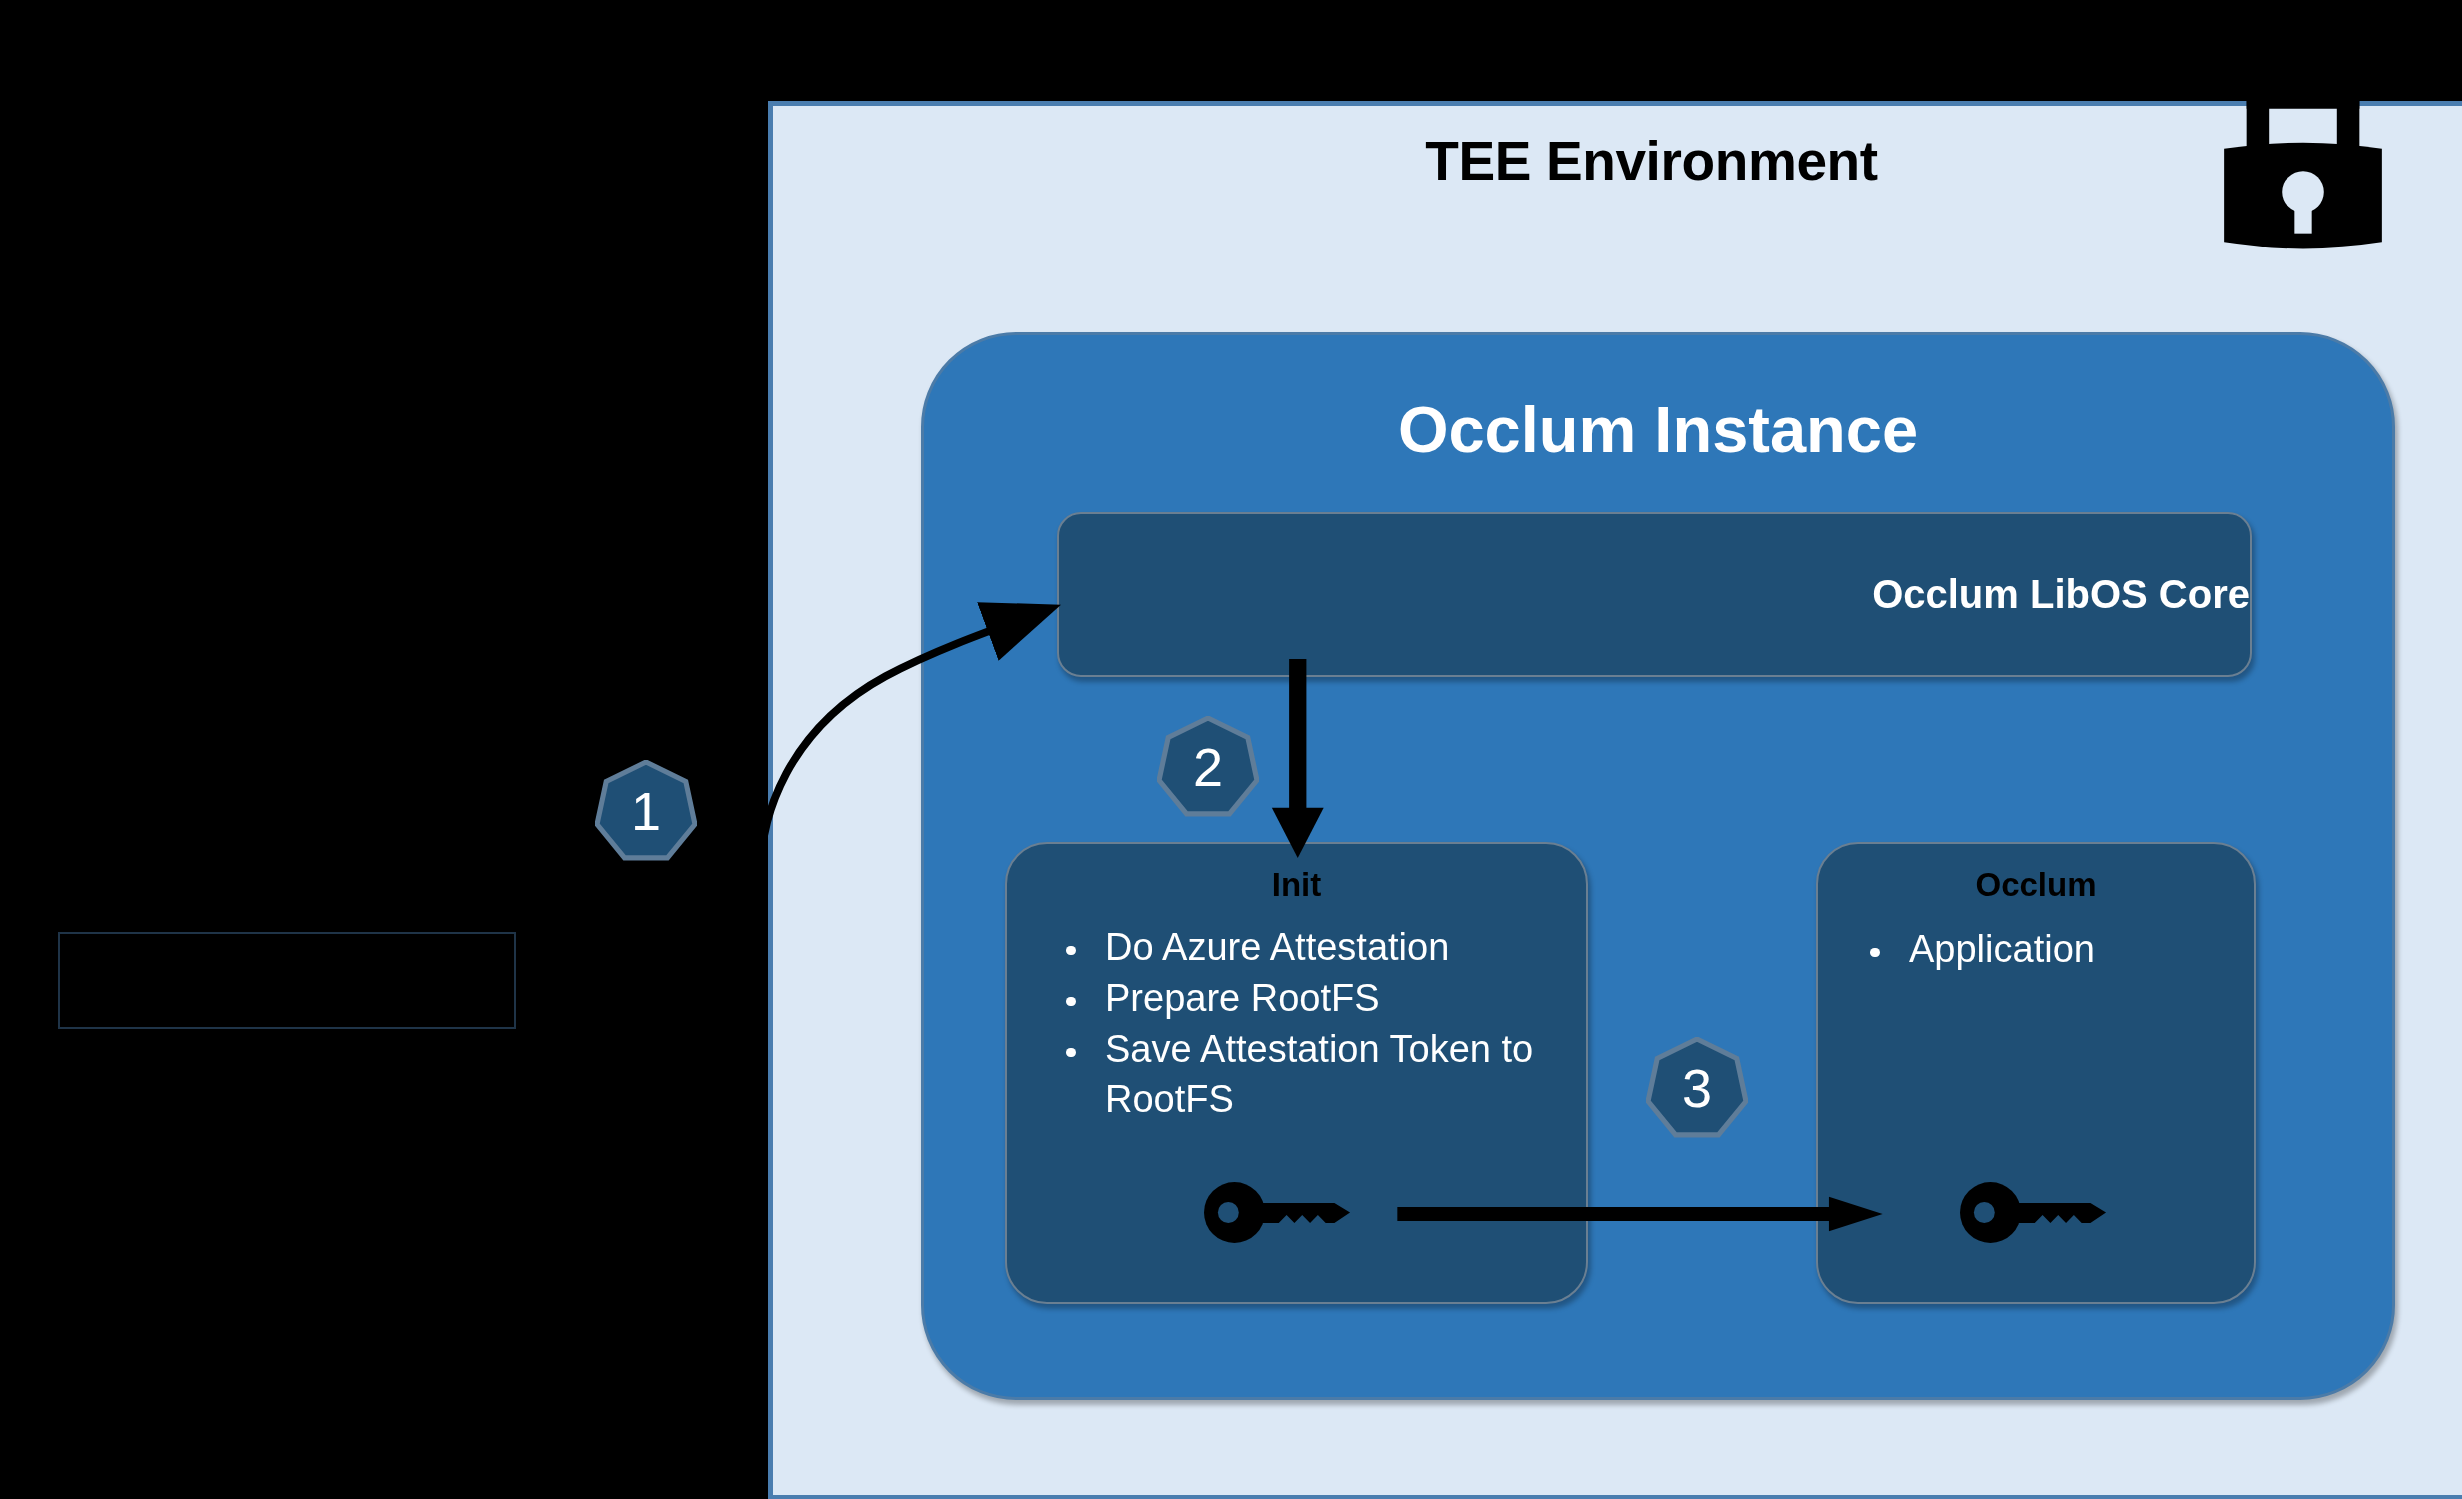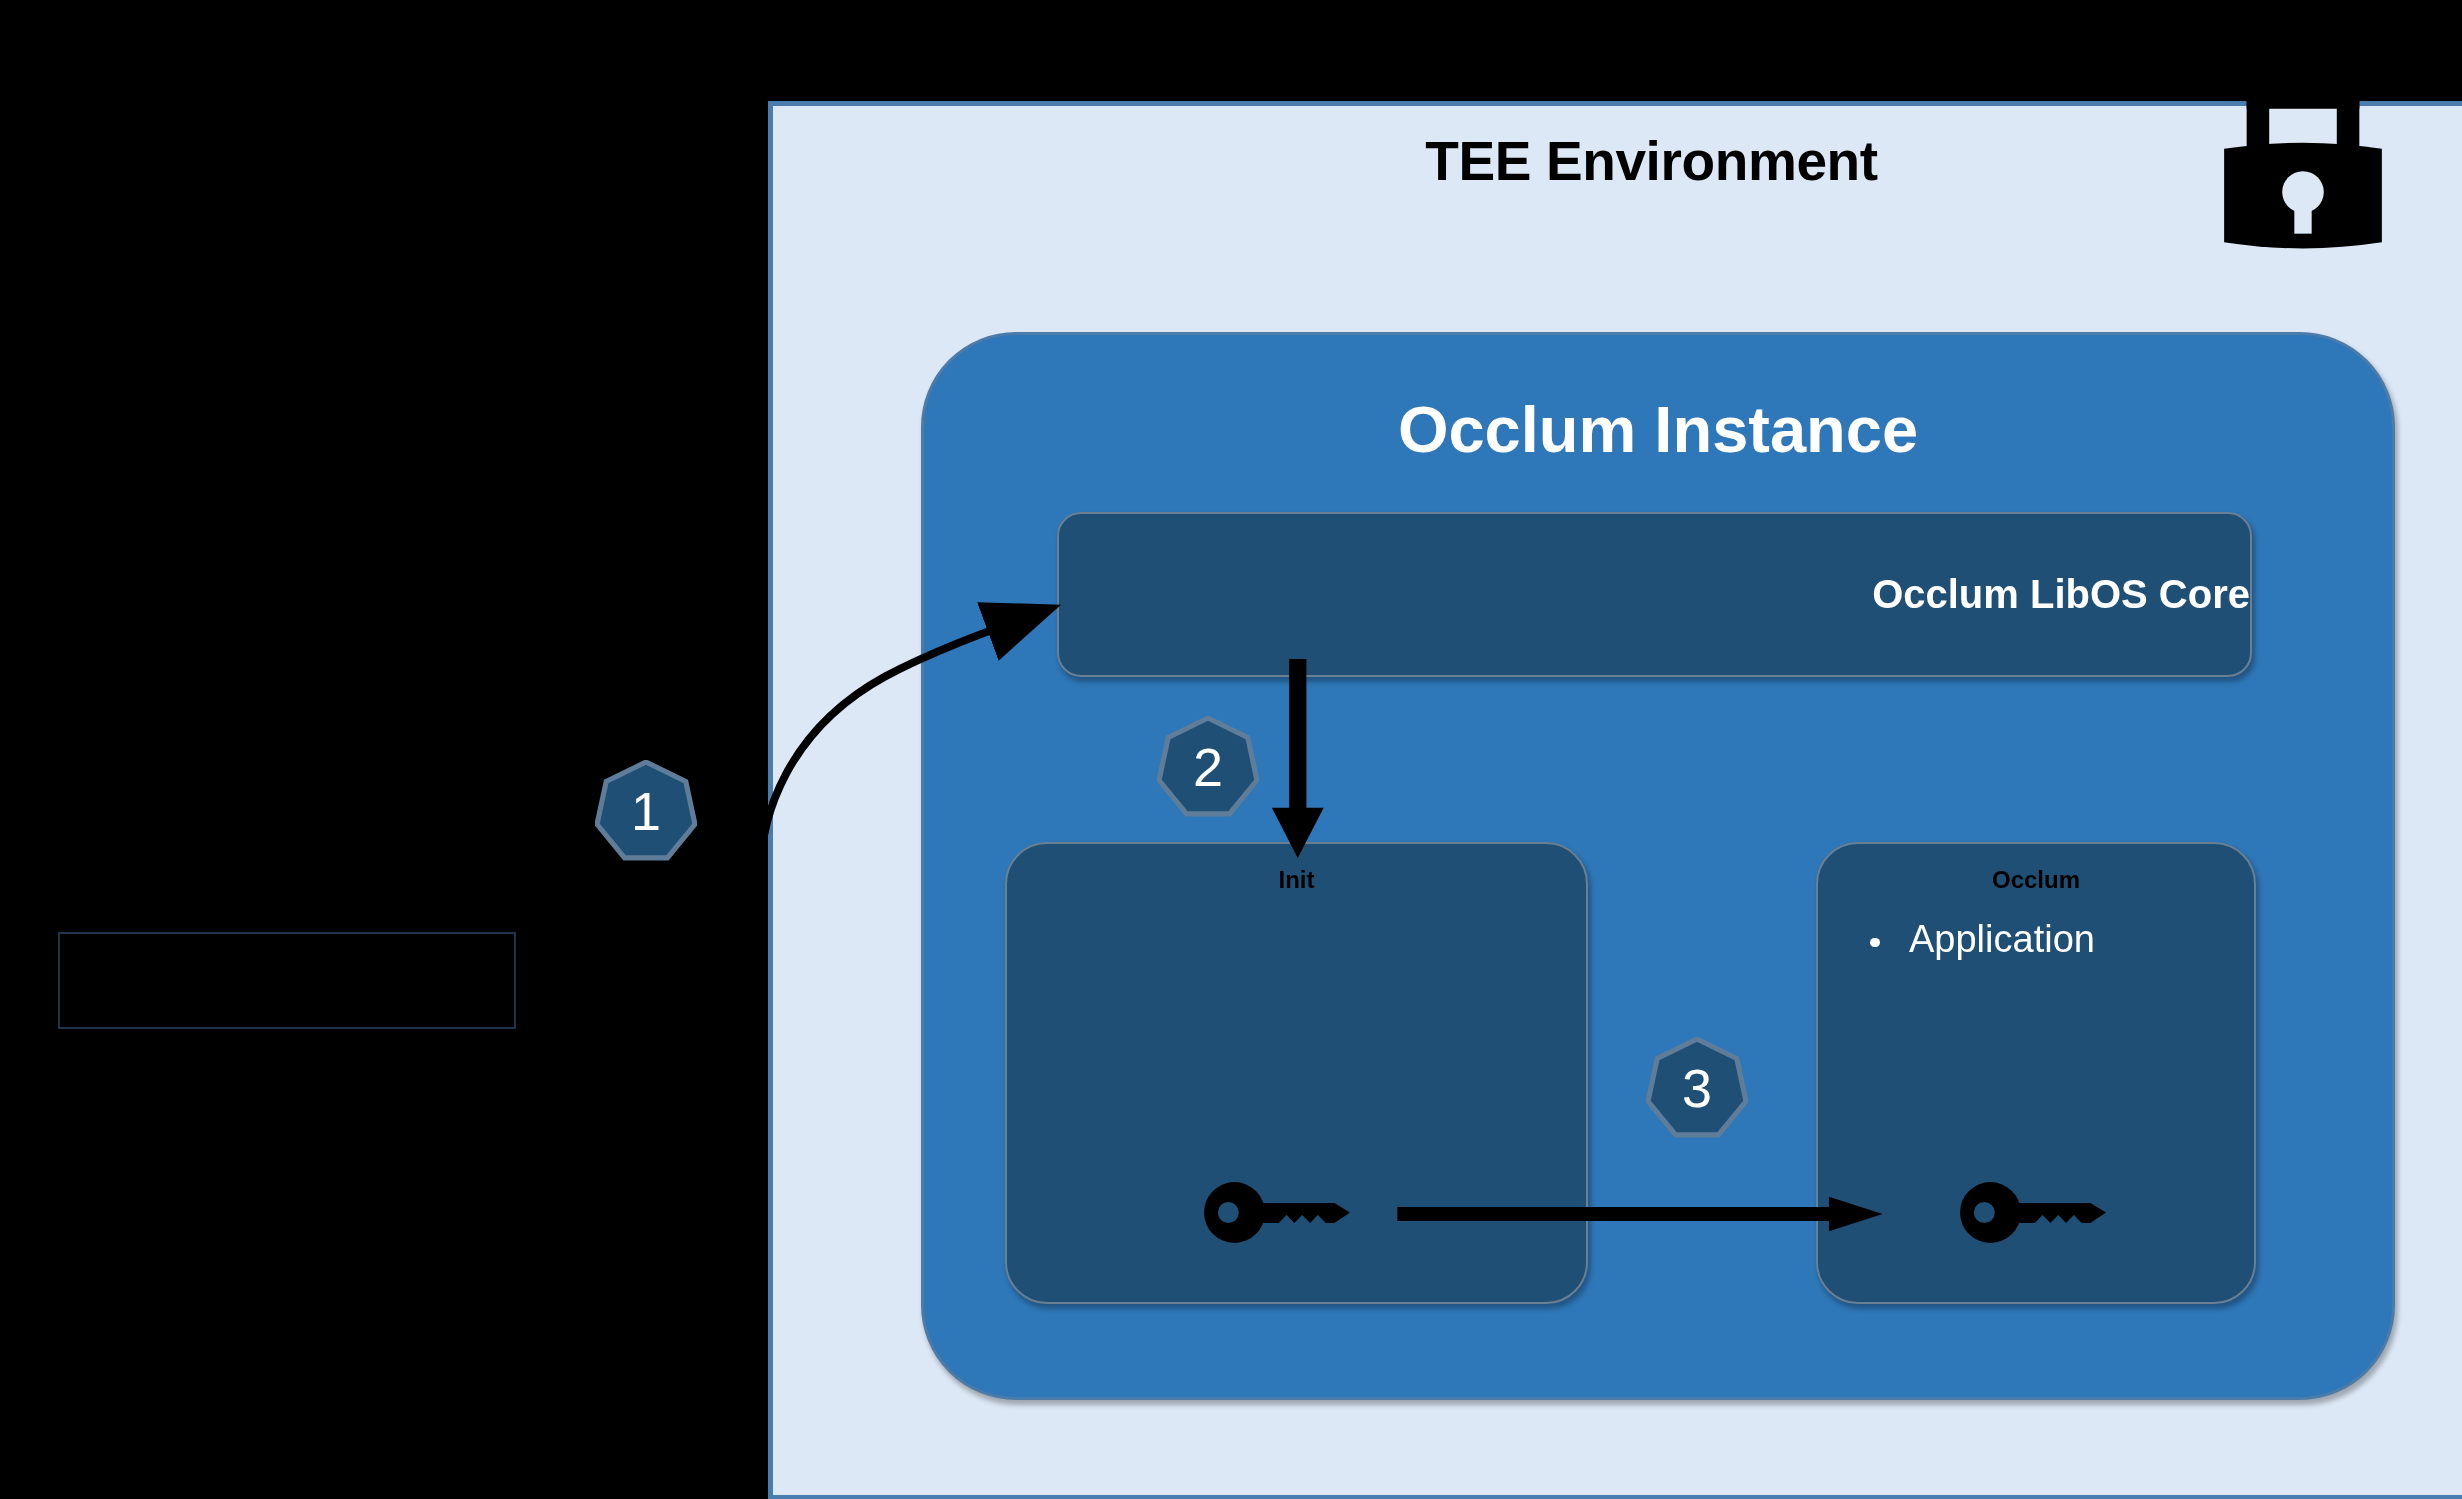--- a/index.html
+++ b/index.html
@@ -125,21 +125,21 @@
     box-sizing: border-box;
     box-shadow: 2.6px 4.3px 5.2px rgba(0,0,0,0.28);
   }
   .panel-init  { left: 961px; top: 842px; width: 583px; height: 462px; }
   .panel-rootfs{ left: 1772px; top: 842px; width: 440px; height: 462px; }
 
   .panel-title {
     width: 100%;
     text-align: center;
     color: #000000;
-    font-size: 24px;
+    font-size: 33px;
     font-weight: bold;
     margin-top: 22px;
   }
   ul.bullets {
     list-style: none;
     margin: 19px 0 0 0;
     padding: 0 0 0 49px;
   }
   ul.bullets li {
     position: relative;
@@ -220,20 +220,25 @@
   <div class="occlum-box">
     <div class="occlum-title">Occlum Instance</div>
   </div>
 
   <div class="libos-box">
     <div class="libos-title">Occlum LibOS Core</div>
   </div>
 
   <div class="panel panel-init">
     <div class="panel-title">Init</div>
+    <ul class="bullets">
+      <li>Do Azure Attestation</li>
+      <li>Prepare RootFS</li>
+      <li>Save Attestation Token to RootFS</li>
+    </ul>
   </div>
 
   <div class="panel panel-rootfs">
     <div class="panel-title">Occlum</div>
     <ul class="bullets">
       <li>Application</li>
     </ul>
   </div>
 
   <div class="key-icon key-init">

